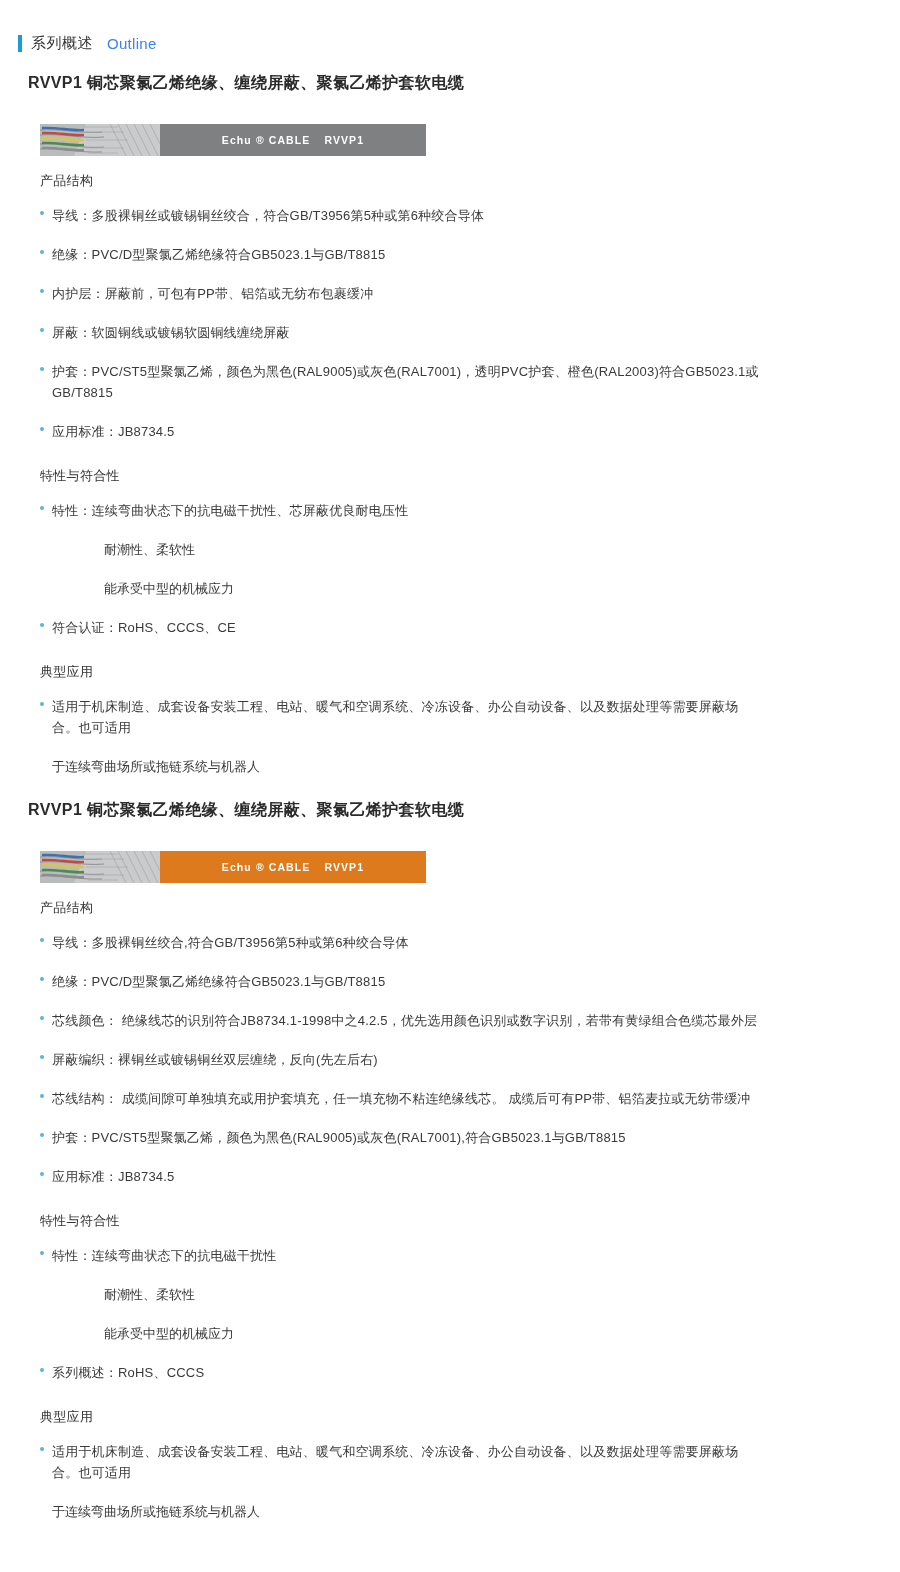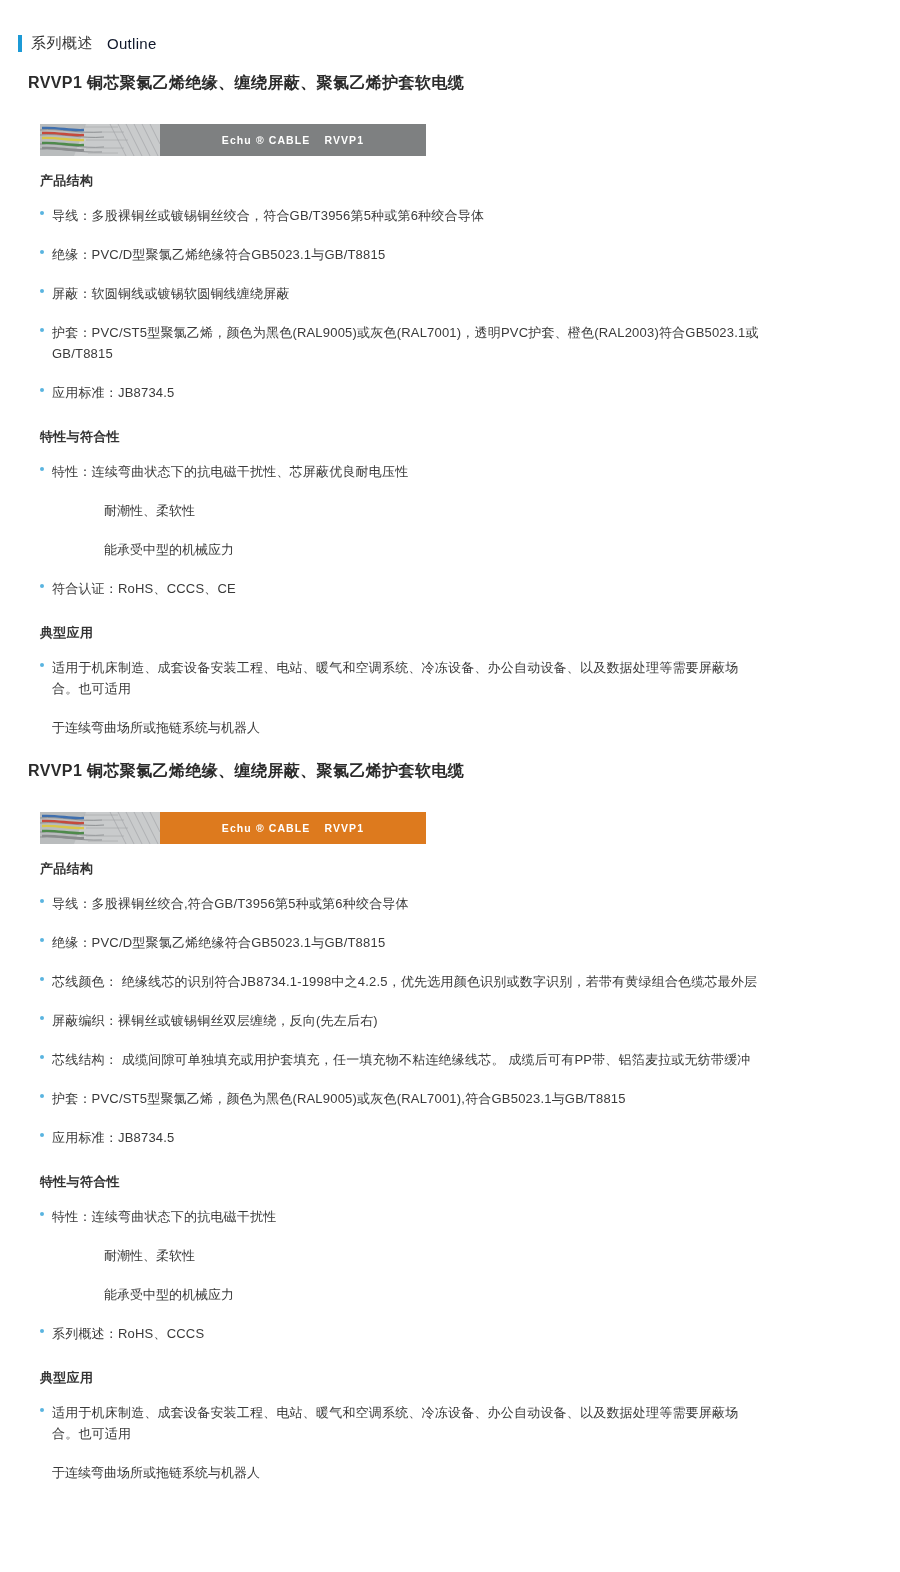--- a/index.html
+++ b/index.html
@@ -37,21 +37,21 @@
     flex: none;
   }
   .section-title-cn {
     font-size: 15px;
     color: #333333;
     font-weight: normal;
     letter-spacing: .5px;
   }
   .section-title-en {
     font-size: 15px;
-    color: #0f172a;
+    color: #3b82f6;
     margin-left: 14px;
     letter-spacing: .3px;
   }
 
   
   .product-block { padding-top: 14px; }
   .product-title {
     font-size: 16px;
     font-weight: bold;
     color: #2b2b2b;
@@ -88,21 +88,21 @@
     font-weight: bold;
     color: #ffffff;
     letter-spacing: 1.1px;
     white-space: nowrap;
   }
   .jacket-text .sep { display: inline-block; width: 14px; }
 
   
   .sub-head {
     font-size: 13px;
-    font-weight: bold;
+    font-weight: normal;
     color: #333333;
     margin-left: 26px;
     padding: 16px 0 6px 0;
     letter-spacing: .3px;
   }
 
   
   .bullet-line {
     position: relative;
     margin-left: 26px;
@@ -191,20 +191,21 @@
         <span class="jacket-text">
           <span>Echu ® CABLE</span><span class="sep"></span><span>RVVP1</span>
         </span>
       </div>
     </div>
 
     <div class="sub-head">产品结构</div>
 
     <div class="bullet-line">导线：多股裸铜丝或镀锡铜丝绞合，符合GB/T3956第5种或第6种绞合导体</div>
     <div class="bullet-line">绝缘：PVC/D型聚氯乙烯绝缘符合GB5023.1与GB/T8815</div>
+    <div class="bullet-line">内护层：屏蔽前，可包有PP带、铝箔或无纺布包裹缓冲</div>
     <div class="bullet-line">屏蔽：软圆铜线或镀锡软圆铜线缠绕屏蔽</div>
     <div class="bullet-line">护套：PVC/ST5型聚氯乙烯，颜色为黑色(RAL9005)或灰色(RAL7001)，透明PVC护套、橙色(RAL2003)符合GB5023.1或GB/T8815</div>
     <div class="bullet-line">应用标准：JB8734.5</div>
 
     <div class="sub-head">特性与符合性</div>
 
     <div class="bullet-line">特性：连续弯曲状态下的抗电磁干扰性、芯屏蔽优良耐电压性</div>
     <div class="indent-line">耐潮性、柔软性</div>
     <div class="indent-line">能承受中型的机械应力</div>
     <div class="bullet-line">符合认证：RoHS、CCCS、CE</div>

